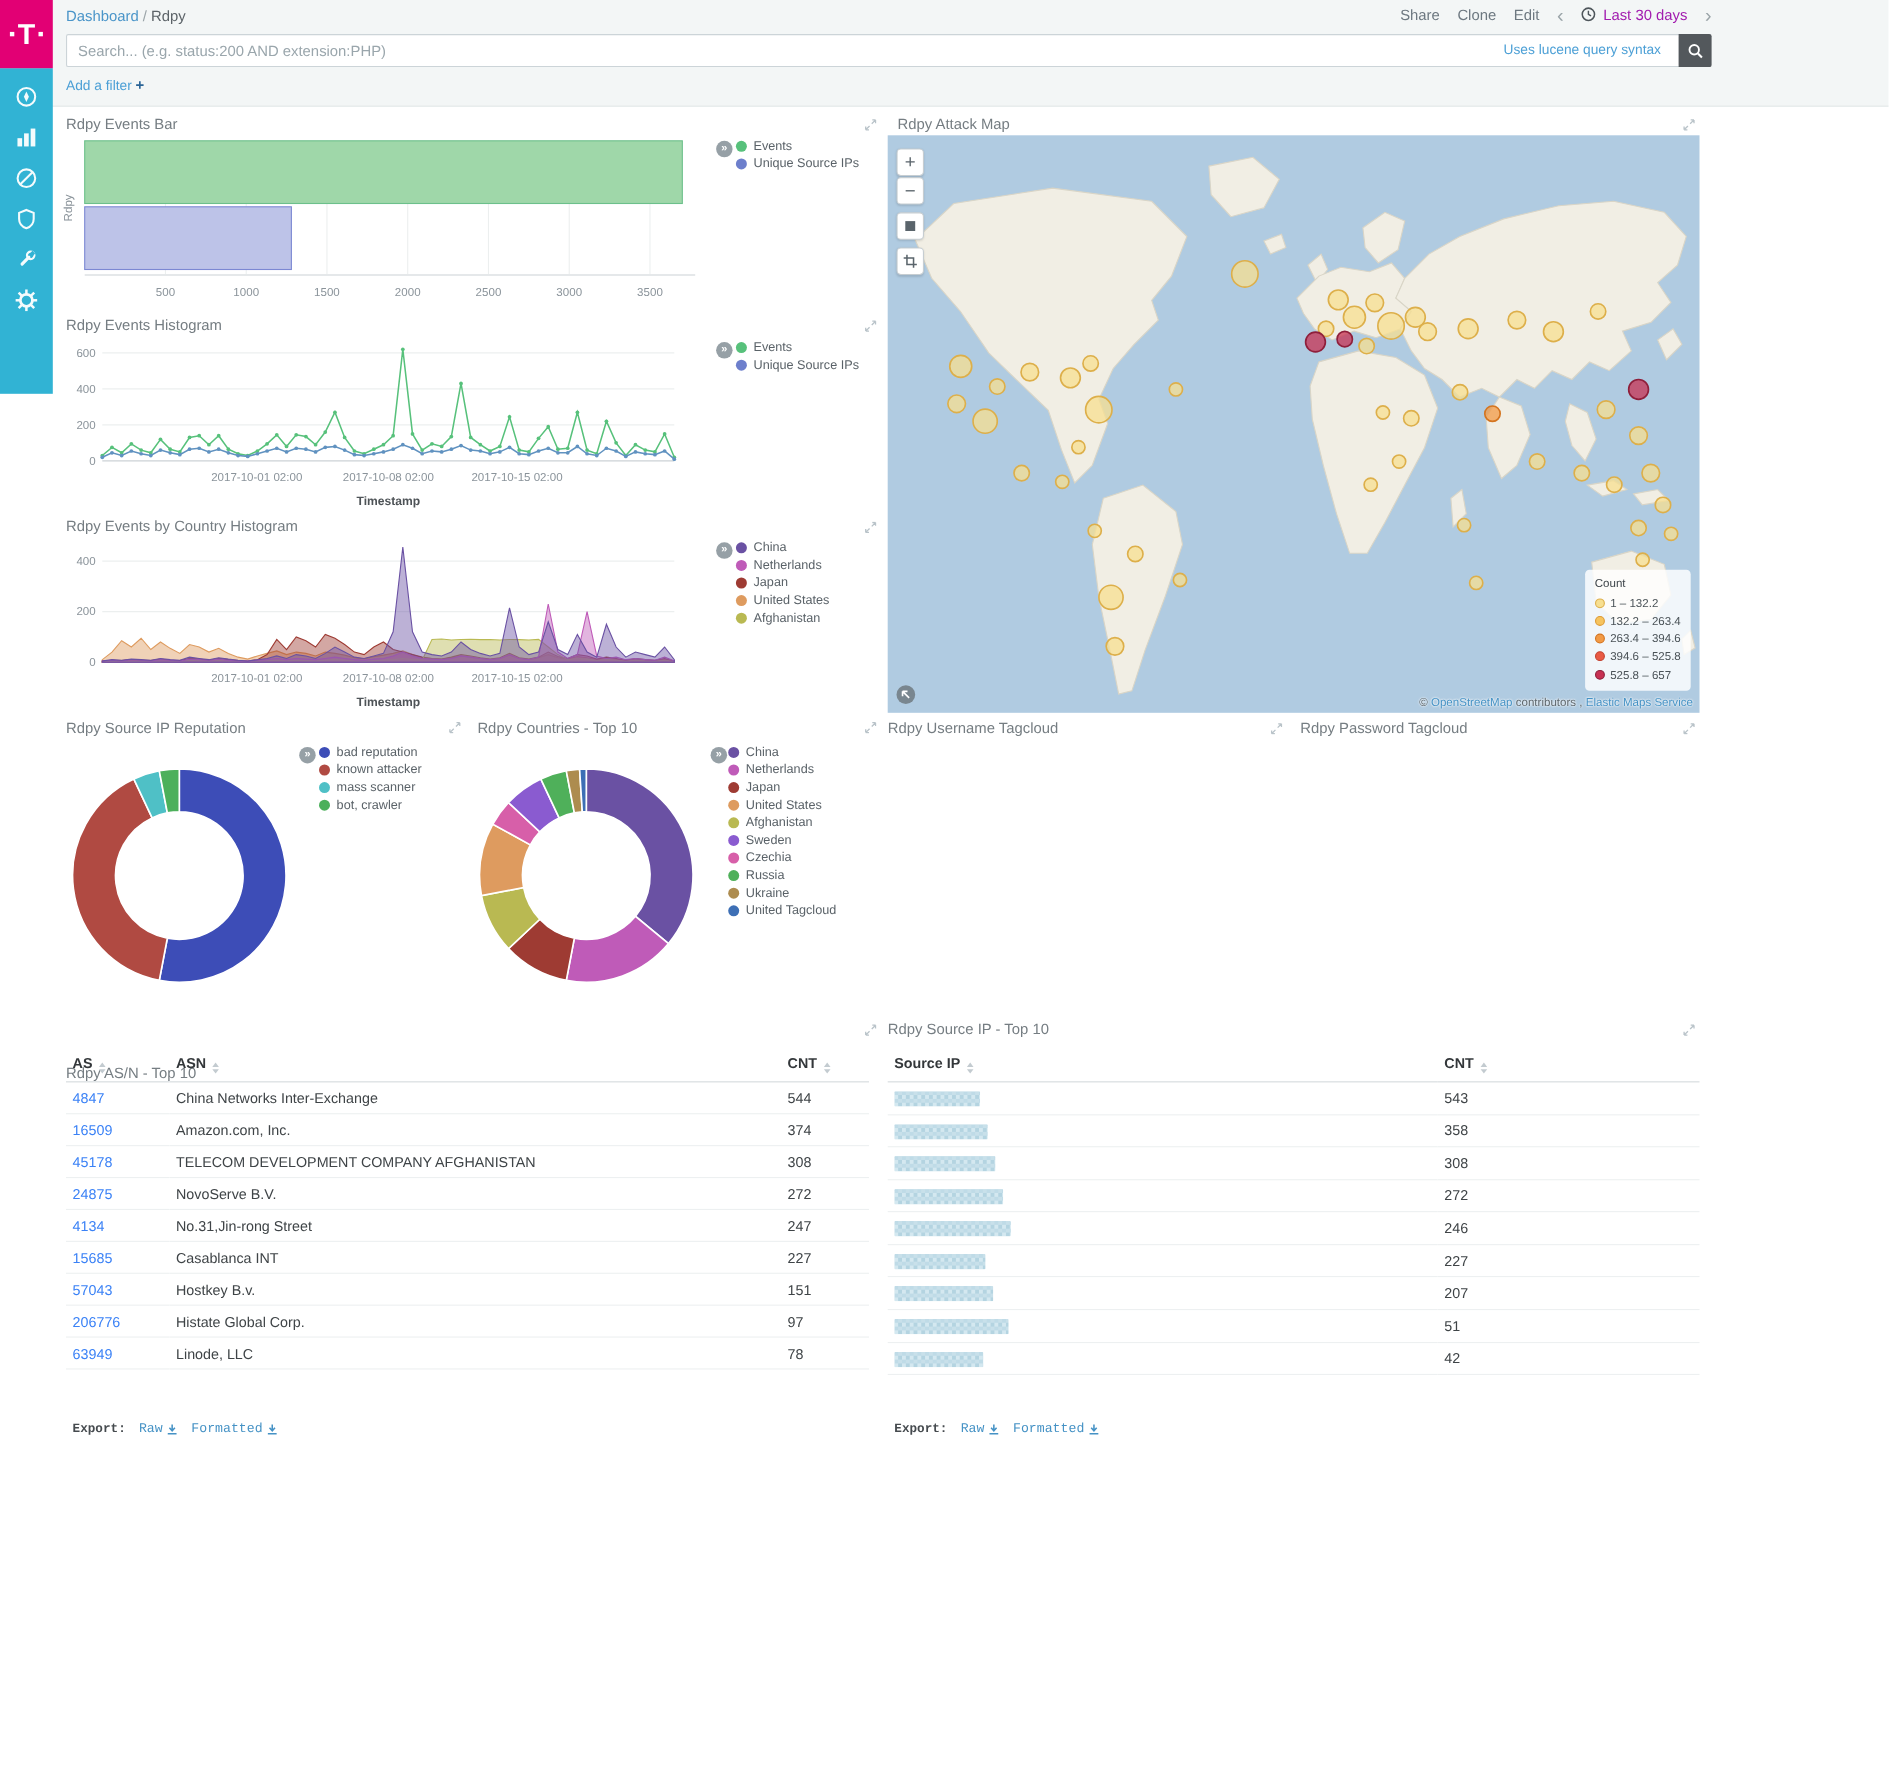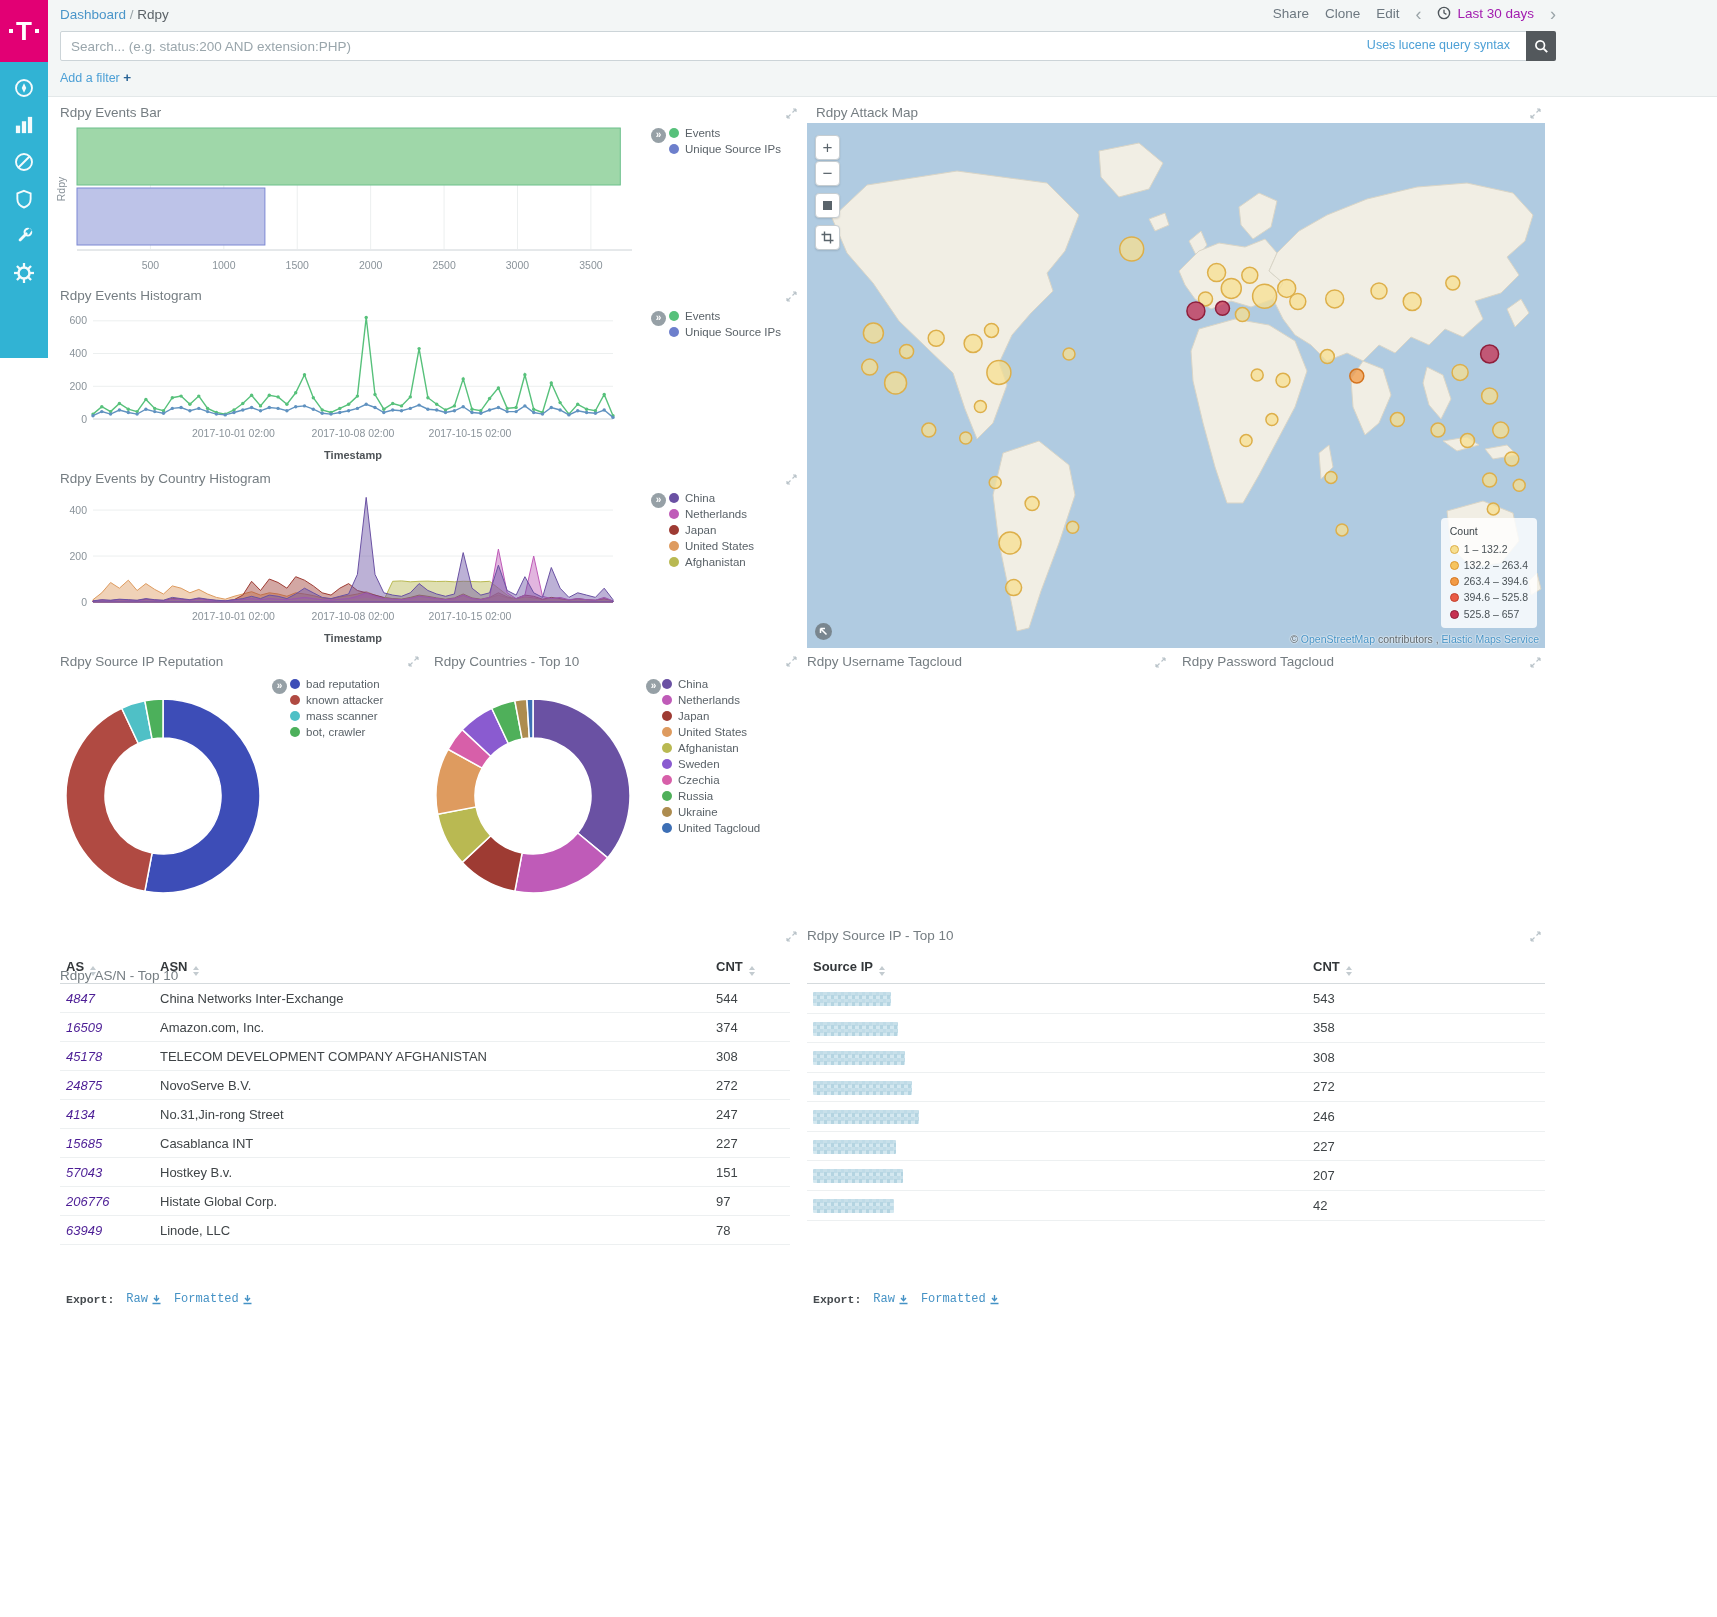--- a/index.html
+++ b/index.html
@@ -44,21 +44,21 @@
   .map-legend{position:absolute;right:8px;bottom:20px;background:rgba(255,255,255,.82);border-radius:4px;padding:5px 9px 6px;font-size:10.5px;color:#4a5257;line-height:1.55;}
   .map-legend .ml-title{margin-bottom:1px;color:#3f464b;}
   .ml-dot{display:inline-block;width:9px;height:9px;border-radius:50%;border:1.5px solid;margin-right:5px;vertical-align:-1px;box-sizing:border-box;}
   .map-attrib{position:absolute;right:6px;bottom:3px;font-size:10.5px;color:#5c666c;text-shadow:0 0 2px #fff,0 0 2px #fff;}
   .map-attrib a{color:#4592c5;text-decoration:none;cursor:pointer;}
   .recenter{position:absolute;left:8px;bottom:8px;width:17px;height:17px;border-radius:50%;background:rgba(112,122,128,.85);display:flex;align-items:center;justify-content:center;cursor:pointer;}
   
   .tbl table{width:100%;border-collapse:collapse;font-size:13px;color:#3f4447;table-layout:fixed;}
   .tbl th{text-align:left;font-weight:bold;font-size:13px;color:#33373a;padding:7px 6px;border-bottom:1px solid #d5dadd;}
   .tbl td{padding:6.5px 6px;border-bottom:1px solid #edf0f1;overflow:hidden;white-space:nowrap;}
-  a.cell-link{color:#4c1d95;text-decoration:none;cursor:pointer;font-style:italic;}
+  a.cell-link{color:#3b82f6;text-decoration:none;cursor:pointer;}
   .sort{display:inline-flex;flex-direction:column;gap:2px;vertical-align:1px;margin-left:6px;}
   .sort i{display:block;width:0;height:0;border-left:3.5px solid transparent;border-right:3.5px solid transparent;}
   .sort .up{border-bottom:4px solid #c3cbd0;}
   .sort .down{border-top:4px solid #c3cbd0;}
   .redacted{display:inline-block;height:14px;vertical-align:middle;border-radius:1px;filter:blur(.4px);
     background:conic-gradient(#c8e0ea 25%,#b4d4e1 0 50%,#d4e8f0 0 75%,#bfdbe7 0) 0 0/7px 7px;}
   .export{display:flex;align-items:center;gap:12px;font-size:12px;font-family:Liberation Mono, monospace;}
   .export .xl{font-weight:bold;font-size:11.5px;color:#464b4f;}
   .export a{color:#4592c5;text-decoration:none;display:inline-flex;align-items:center;gap:3px;cursor:pointer;}
 </style>
@@ -728,20 +728,24 @@
         </tr>
         <tr>
           <td><span class="redacted" style="width:83px"></span></td>
           <td>227</td>
         </tr>
         <tr>
           <td><span class="redacted" style="width:90px"></span></td>
           <td>207</td>
         </tr>
         <tr>
+          <td><span class="redacted" style="width:104px"></span></td>
+          <td>51</td>
+        </tr>
+        <tr>
           <td><span class="redacted" style="width:81px"></span></td>
           <td>42</td>
         </tr>
       </tbody>
     </table>
 </div>
 <div class="abs export" style="left:813px;top:1292px">
   <span class="xl">Export:</span>
   <a>
       <span>Raw</span>

